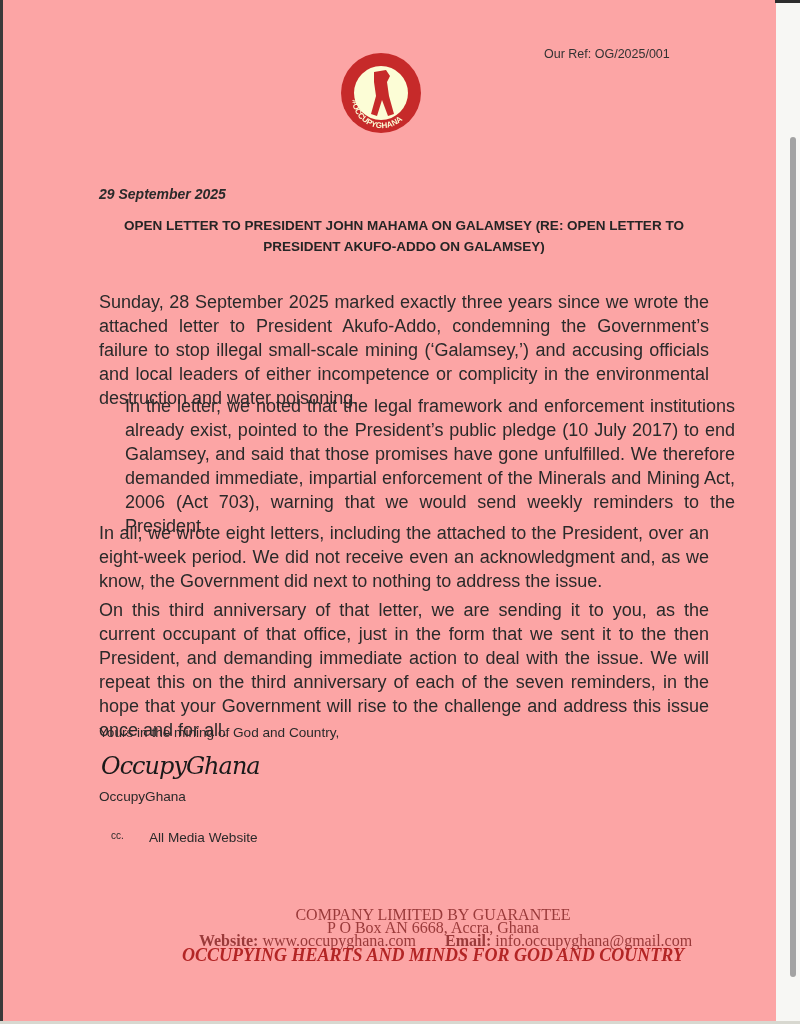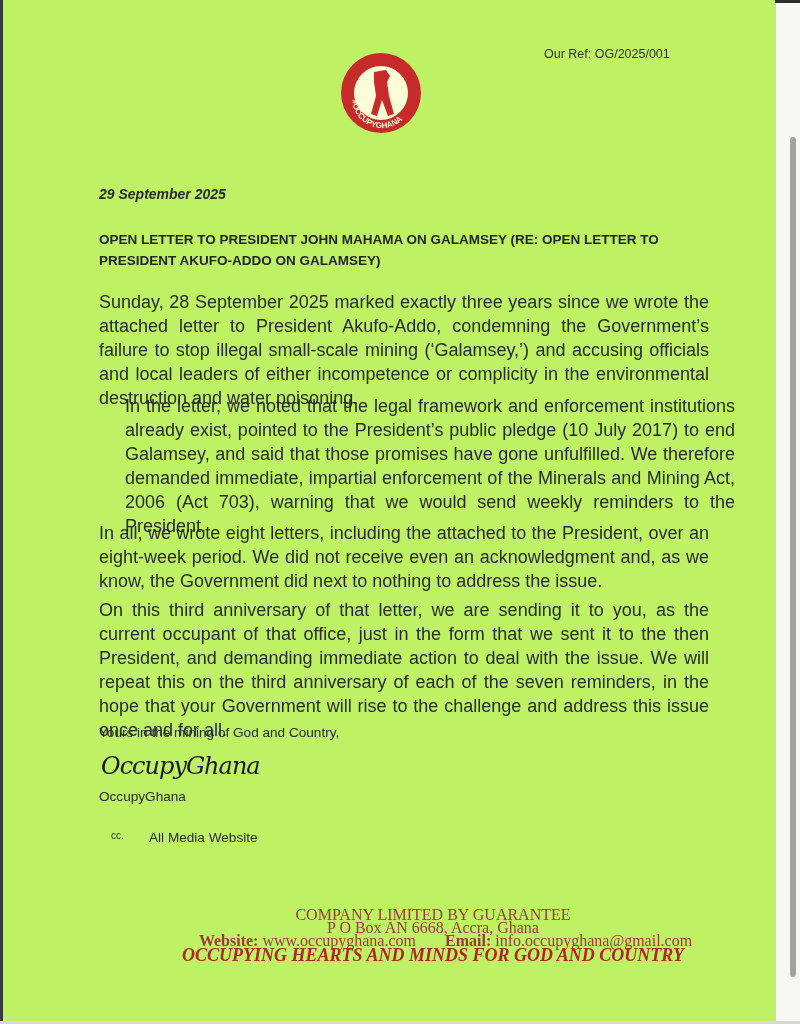--- a/index.html
+++ b/index.html
@@ -6,21 +6,21 @@
     body {
       width: 800px; height: 1024px; overflow: hidden;
       background: #fdfdf0;
       position: relative;
       font-family: "Liberation Sans", sans-serif;
       color: #2a2a2a;
     }
     .page {
       position: absolute; left: 0; top: 0;
       width: 776px; height: 1022px;
-      background: #bef264;
+      background: #fca5a5;
       border-left: 3px solid #3a3a3a;
       box-sizing: border-box;
     }
     .right-strip {
       position: absolute; left: 776px; top: 0; width: 24px; height: 1024px;
       background: #f7f7f4;
     }
     .scrollbar-thumb {
       position: absolute; left: 790px; top: 137px; width: 6px; height: 840px;
       background: #a3a3a3; border-radius: 3px;
@@ -36,22 +36,22 @@
       font-size: 12.5px; color: #333;
     }
     .logo {
       position: absolute; left: 337px; top: 52px; width: 82px; height: 82px;
     }
     .date {
       position: absolute; left: 96px; top: 186px;
       font-size: 14px; font-weight: bold; font-style: italic; color: #2a2a2a;
     }
     .title {
-      position: absolute; left: 96px; top: 229px; width: 610px;
-      font-size: 13.5px; font-weight: bold; line-height: 21px;
+      position: absolute; left: 96px; top: 215px; width: 610px;
+      text-align: center; font-size: 13.5px; font-weight: bold; line-height: 21px;
       color: #252525;
     }
     .para {
       position: absolute; left: 96px; width: 610px;
       font-size: 18px; line-height: 24px; text-align: justify;
       color: #2a2a2a;
     }
     #p1 { top: 290px; }
     #p2 { top: 394px; margin-left: 26px; }
     #p3 { top: 521px; }

